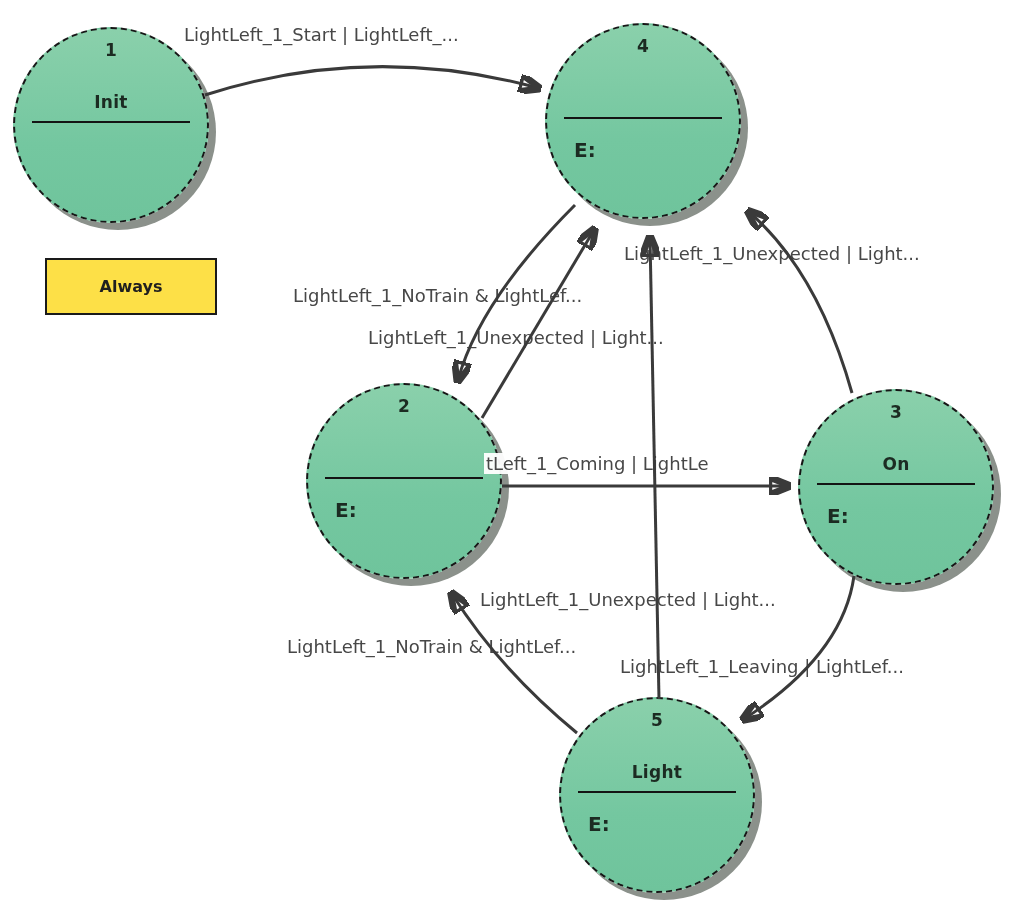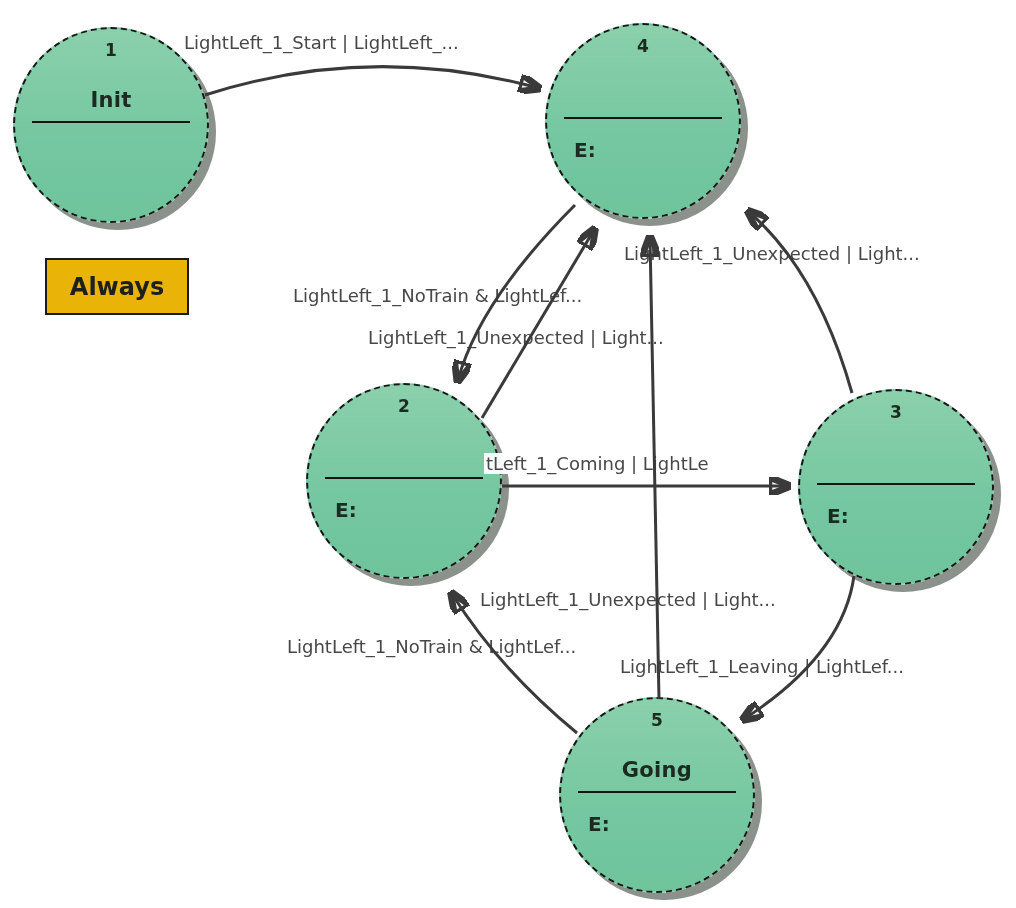--- a/index.html
+++ b/index.html
@@ -14,51 +14,51 @@
     border:2px dashed #161616;
     box-shadow:7px 7px 0 0 #8b918b;
     box-sizing:border-box;
   }
   .state .num{
     position:absolute;top:11px;left:0;right:0;text-align:center;
     font-size:17px;font-weight:bold;color:#1c2b22;
   }
   .state .name{
     position:absolute;bottom:calc(52% + 9px);left:0;right:0;text-align:center;
-    font-size:21px;font-weight:bold;color:#1c2b22;letter-spacing:.3px;
+    font-size:17px;font-weight:bold;color:#1c2b22;letter-spacing:.3px;
   }
   .state .divider{
     position:absolute;top:48%;left:9%;width:82%;height:0;
     border-top:2.5px solid #141414;
   }
   .state .entry{
     position:absolute;top:calc(48% + 21px);left:27px;
     font-size:20px;font-weight:bold;color:#1c2b22;
   }
   #node-init{left:13px;top:27px;}
   #node-undefined{left:545px;top:23px;}
   #node-off{left:306px;top:383px;}
   #node-on{left:798px;top:389px;}
   #node-going{left:559px;top:697px;}
 
   
   #always-box{
-    position:absolute;left:45px;top:258px;width:144px;height:57px;
-    background:#eab308;border:2.5px solid #1a1a1a;box-sizing:border-box;
+    position:absolute;left:45px;top:258px;width:172px;height:57px;
+    background:#fde047;border:2.5px solid #1a1a1a;box-sizing:border-box;
     display:flex;align-items:center;justify-content:center;
-    font-size:24px;font-weight:bold;color:#1f1f1f;z-index:1;
+    font-size:16px;font-weight:bold;color:#1f1f1f;z-index:1;
   }
 
   
   .edge-label{
     position:absolute;z-index:2;white-space:nowrap;
     font-size:18px;color:#474747;line-height:21px;
     background:rgba(255,255,255,0.95);padding:0 2px;
   }
-  #lbl-start{left:182px;top:32px;}
+  #lbl-start{left:182px;top:24px;}
   #lbl-on-undef{left:622px;top:243px;}
   #lbl-undef-off{left:291px;top:285px;}
   #lbl-off-undef{left:366px;top:327px;}
   #lbl-coming{left:484px;top:453px;}
   #lbl-going-undef{left:478px;top:589px;}
   #lbl-going-off{left:285px;top:636px;}
   #lbl-leaving{left:618px;top:656px;}
 
   
   #edges{position:absolute;left:0;top:0;z-index:3;pointer-events:none;}
@@ -86,27 +86,28 @@
     </div>
 
     <div class="state" id="node-off">
       <div class="num">2</div>
       <div class="divider"></div>
       <div class="entry">E:</div>
     </div>
 
     <div class="state" id="node-on">
       <div class="num">3</div>
+      <div class="name">On</div>
       <div class="divider"></div>
       <div class="entry">E:</div>
     </div>
 
     <div class="state" id="node-going">
       <div class="num">5</div>
-      <div class="name">Going</div>
+      <div class="name">Light</div>
       <div class="divider"></div>
       <div class="entry">E:</div>
     </div>
   </div>
 
   <div id="always-box">
     <span>Always</span>
   </div>
 
   <div class="edge-label" id="lbl-start">LightLeft_1_Start | LightLeft_...</div>

